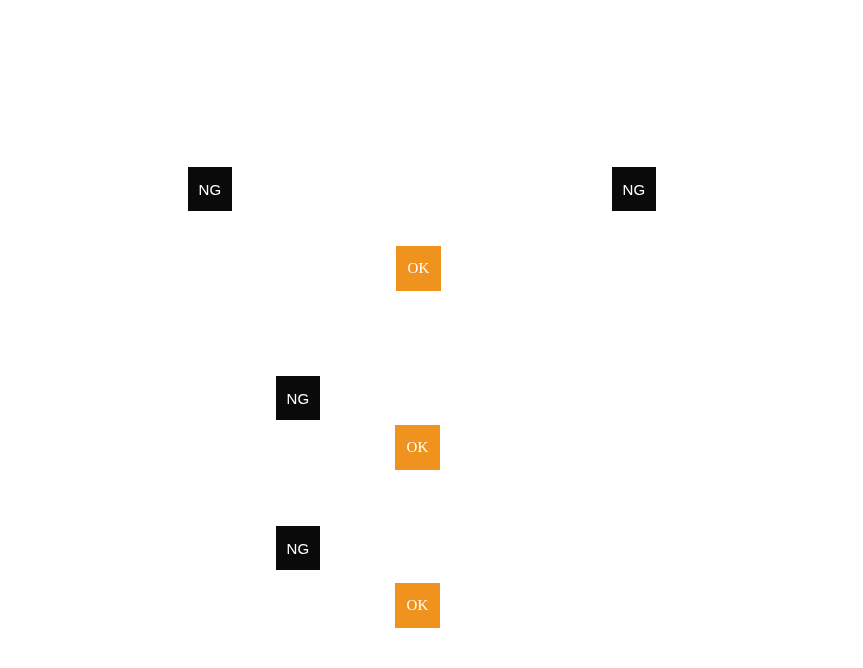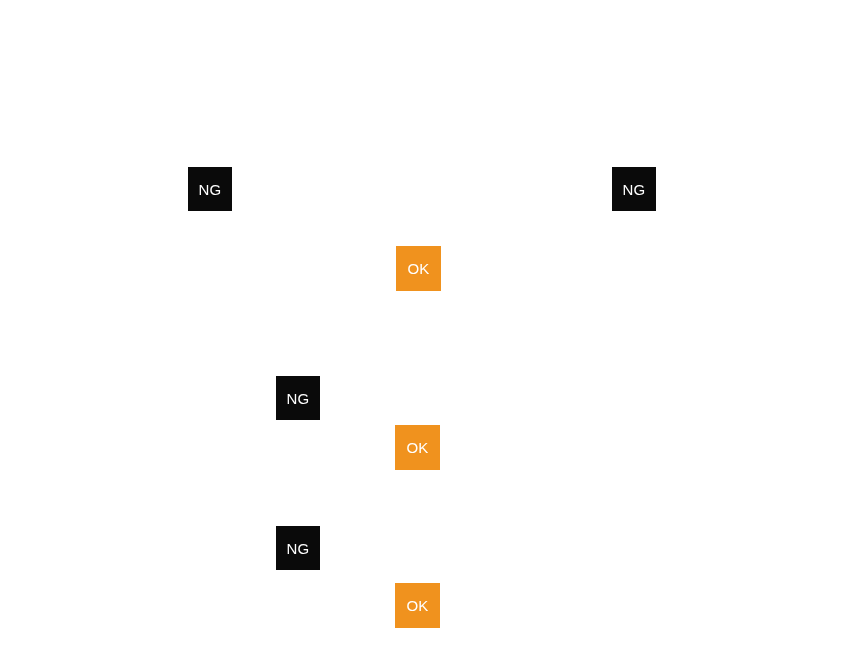--- a/index.html
+++ b/index.html
@@ -33,20 +33,21 @@
     width: 44px;
     height: 44px;
     background: var(--ng-bg, #0a0a0a);
     color: var(--ng-text, #ffffff);
   }
   .badge.ok {
     width: 45px;
     height: 45px;
     background: var(--ok-bg, #f0921e);
     color: var(--ok-text, #ffffff);
+    font-family: Liberation Serif, serif;
   }
   
   .b1 { left: 188px; top: 167px; }
   .b2 { left: 612px; top: 167px; }
   .b3 { left: 396px; top: 246px; }
   .b4 { left: 276px; top: 376px; }
   .b5 { left: 395px; top: 425px; }
   .b6 { left: 276px; top: 526px; }
   .b7 { left: 395px; top: 583px; }
 </style>

